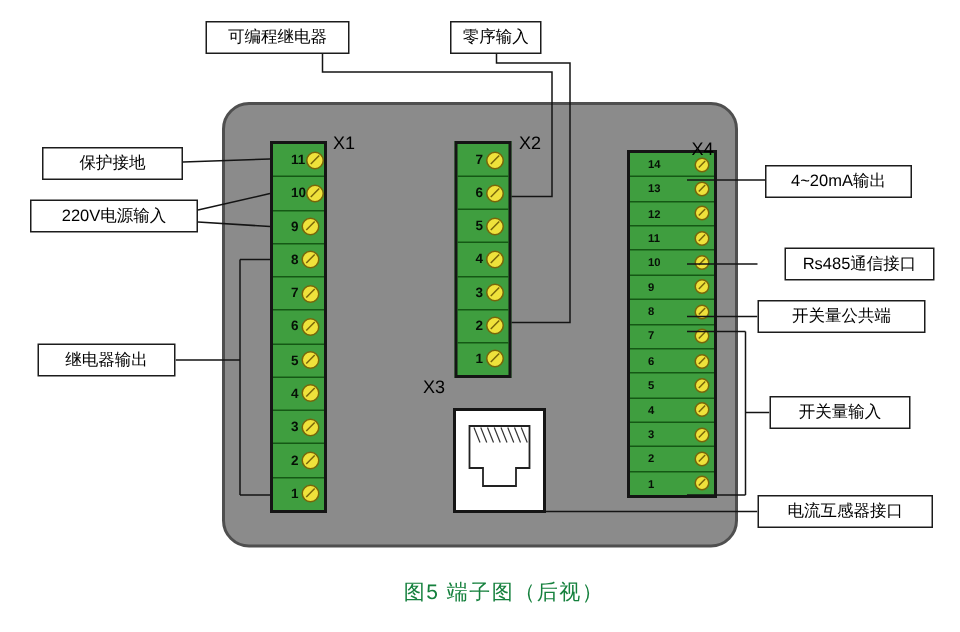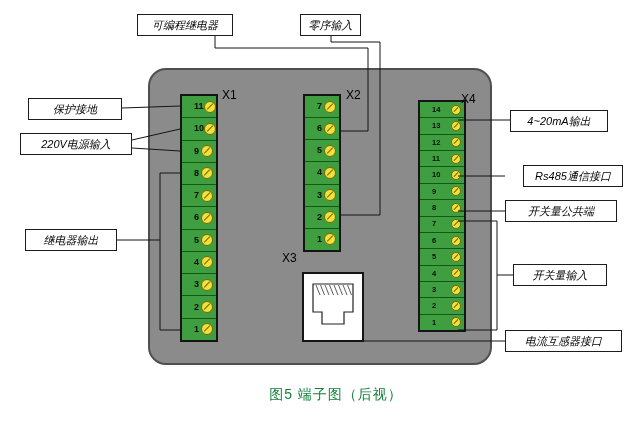--- a/index.html
+++ b/index.html
@@ -5,40 +5,40 @@
   html,body{margin:0;padding:0;background:#fff;}
   .stage{position:relative;width:640px;height:421px;background:#fff;
          font-family:"Liberation Sans","DejaVu Sans",sans-serif;overflow:hidden;}
   svg.lines{position:absolute;left:0;top:0;width:640px;height:421px;z-index:5;pointer-events:none;}
   .devbody{position:absolute;left:148px;top:68px;width:344px;height:297px;background:#8b8b8b;
            border:2px solid #4f4f4f;border-radius:18px;box-sizing:border-box;z-index:1;}
   .tblock{position:absolute;display:flex;flex-direction:column;background:#3f9e3f;
           border:2px solid #151515;box-sizing:border-box;z-index:3;}
   .tb-x1{left:180px;top:94px;width:38px;height:248px;}
   .tb-x2{left:303px;top:94px;width:38px;height:158px;}
-  .tb-x4{left:418px;top:100px;width:48px;height:232px;}
+  .tb-x4{left:418px;top:100px;width:60px;height:232px;}
   .tcell{flex:1;display:flex;align-items:center;justify-content:space-between;
          padding:0 3px 0 12px;border-bottom:1px solid #155815;min-height:0;}
   .tcell:last-child{border-bottom:none;}
   .tnum{font-size:9px;font-weight:bold;color:#061006;line-height:1;}
   .tb-x4 .tnum{font-size:7.5px;}
   .screw{position:relative;width:12px;height:12px;border-radius:50%;background:#efe23b;
          border:1px solid #77660a;box-sizing:border-box;flex:0 0 auto;}
   .screw::after{content:"";position:absolute;left:1px;right:1px;top:4px;height:1px;
          background:#77660a;transform:rotate(-45deg);}
   .tb-x4 .screw{width:10px;height:10px;}
   .tb-x4 .screw::after{top:3px;}
   .blklabel{position:absolute;z-index:4;font-size:12px;color:#000;}
   .lbl-x1{left:222px;top:88px;}
   .lbl-x2{left:346px;top:88px;}
   .lbl-x3{left:282px;top:251px;}
   .lbl-x4{left:461px;top:92px;}
   .callout{position:absolute;z-index:6;background:#fff;border:1px solid #1c1c1c;height:22px;
            line-height:20px;font-size:11px;text-align:center;box-sizing:border-box;
-           white-space:nowrap;color:#000;font-style:italic;}
+           white-space:nowrap;color:#000;}
   .co-pr{left:137px;top:14px;width:96px;}
   .co-zs{left:300px;top:14px;width:61px;}
   .co-pe{left:28px;top:98px;width:94px;}
   .co-220{left:20px;top:133px;width:112px;}
   .co-ro{left:25px;top:229px;width:92px;text-align:center;}
   .co-420{left:510px;top:110px;width:98px;}
   .co-485{left:505px;top:165px;width:100px;margin-left:18px;}
   .co-sc{left:505px;top:200px;width:112px;}
   .co-si{left:513px;top:264px;width:94px;}
   .co-ct{left:505px;top:330px;width:117px;}

